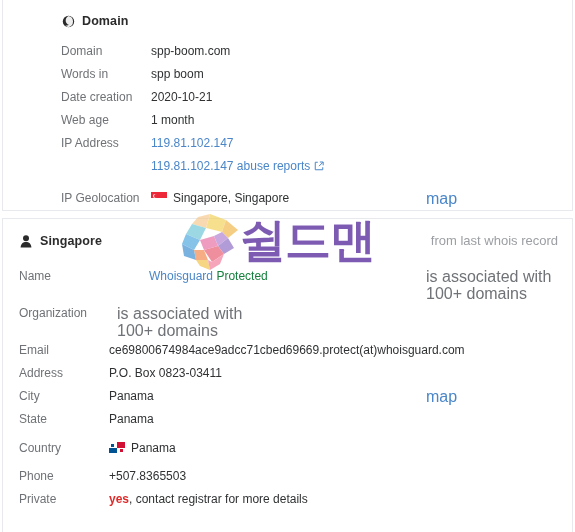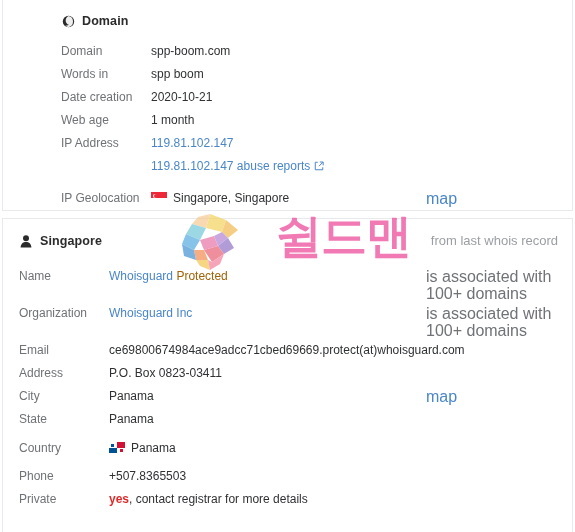--- a/index.html
+++ b/index.html
@@ -103,21 +103,21 @@
     line-height: 23px;
   }
 
   a, .link {
     color: #4a86c8;
     text-decoration: none;
     cursor: pointer;
   }
 
   .link-muted {
-    color: #a16207;
+    color: #15803d;
   }
 
   .from-whois {
     position: absolute;
     right: 14px;
     top: 14px;
     color: #9b9ea2;
     font-size: 13px;
     line-height: 16px;
   }
@@ -194,28 +194,27 @@
     width: 212px;
     height: 62px;
     pointer-events: none;
     z-index: 50;
     opacity: 0.72;
   }
   #watermark .wm-text {
     position: absolute;
     left: 62px;
     top: 0px;
-    font-family: Liberation Mono, monospace;
+    font-family: Liberation Sans, sans-serif;
     font-size: 46px;
     font-weight: bold;
-    color: #ec4899;
+    color: #4c1d95;
     letter-spacing: -1px;
     line-height: 56px;
     white-space: nowrap;
-    margin-left: 36px;
   }
   #watermark .wm-logo {
     position: absolute;
     left: 0;
     top: 0;
     width: 64px;
     height: 60px;
   }
 </style>
 </head>
@@ -297,34 +296,31 @@
         <path d="M0.6 12.6 C0.8 8.9 3 7.1 6 7.1 C9 7.1 11.2 8.9 11.4 12.6 Z" fill="#2b2b2b"></path>
       </svg>
     </span>
     <span class="hdr-title">Singapore</span>
   </div>
 
   <div class="from-whois">from last whois record</div>
 
   <div class="rows" style="padding-top:14px;">
 
-    <div class="row" style="min-height:36px;">
+    <div class="row" style="min-height:36px;gap:40px;">
       <div class="lbl">Name</div>
       <div class="val">
         <span class="link">Whoisguard</span>
         <span class="link-muted">Protected</span>
       </div>
       <div class="aside" style="line-height:17px;padding-top:3px;">is associated with 100+ domains</div>
     </div>
 
     <div class="row" style="min-height:36px;">
       <div class="lbl">Organization</div>
-      <div class="val">
-        <span class="link">Whoisguard Inc</span>
-      </div>
       <div class="aside" style="line-height:17px;padding-top:3px;">is associated with 100+ domains</div>
     </div>
 
     <div class="row">
       <div class="lbl">Email</div>
       <div class="val">ce69800674984ace9adcc71cbed69669.protect(at)whoisguard.com</div>
     </div>
 
     <div class="row">
       <div class="lbl">Address</div>

